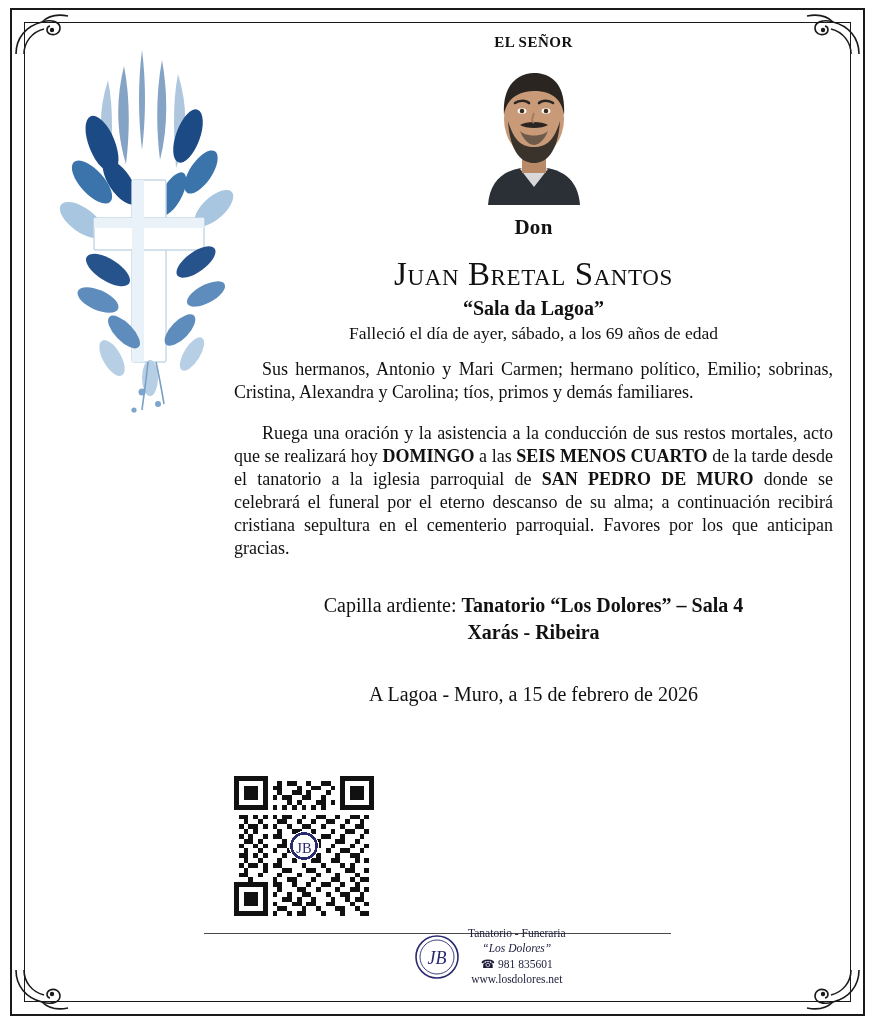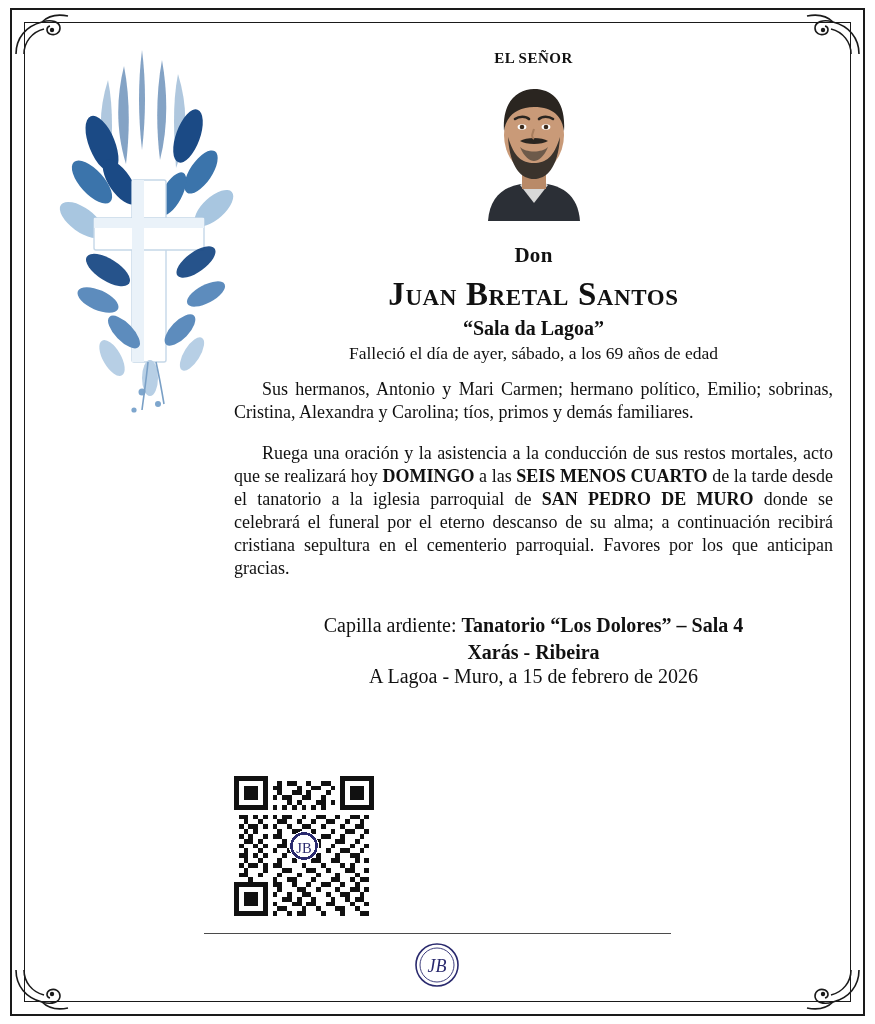--- a/index.html
+++ b/index.html
@@ -59,21 +59,21 @@
     width: 210px;
     height: 400px;
   }
   .artwork svg { width: 100%; height: 100%; display: block; }
 
   
   .main {
     position: absolute;
     left: 200px;
     right: 8px;
-    top: 16px;
+    top: 0;
     text-align: center;
   }
 
   .el-senor {
     font-size: 15px;
     font-weight: bold;
     letter-spacing: 0.5px;
     margin-top: 4px;
     margin-bottom: 6px;
     text-align: center;
@@ -84,28 +84,28 @@
     height: 148px;
     margin: 0 auto;
     position: relative;
     overflow: hidden;
   }
   .portrait svg { width: 100%; height: 100%; display: block; }
 
   .don {
     font-size: 21px;
     font-weight: bold;
-    margin-top: 22px;
+    margin-top: 10px;
     letter-spacing: 0.3px;
   }
   .name {
     font-size: 33px;
-    font-weight: bold;
+    font-weight: normal;
     letter-spacing: 0.6px;
-    margin-top: 8px;
+    margin-top: 16px;
     font-variant: small-caps;
     text-transform: capitalize;
   }
   .nickname {
     font-size: 20px;
     font-weight: bold;
     margin-top: 4px;
   }
   .died {
     font-size: 17.5px;
@@ -130,20 +130,21 @@
 
   .chapel {
     margin-top: 32px;
     font-size: 20px;
     line-height: 1.32;
   }
   .chapel .lead { font-weight: normal; }
   .chapel b { font-weight: bold; }
 
   .place-date {
+    margin-top: 38px;
     font-size: 20px;
   }
 
   
   .qr {
     position: absolute;
     left: 200px;
     bottom: 78px;
     width: 140px;
     height: 140px;
@@ -569,16 +570,22 @@
     <div class="footer-rule"></div>
 
     <div class="footer">
       <div class="footer-logo">
         <svg viewBox="0 0 46 46">
           <circle cx="23" cy="23" r="21" fill="none" stroke="#2a2a6e" stroke-width="1.6"></circle>
           <circle cx="23" cy="23" r="17" fill="none" stroke="#2a2a6e" stroke-width="0.9"></circle>
           <text x="23" y="30" font-size="18" text-anchor="middle" fill="#2a2a6e" font-family="Liberation Serif, serif" font-style="italic">JB</text>
         </svg>
       </div>
+      <div class="footer-text">
+        <div>Tanatorio - Funeraria</div>
+        <div class="it">“Los Dolores”</div>
+        <div>☎ 981 835601</div>
+        <div>www.losdolores.net</div>
+      </div>
     </div>
 
   </div>
 </div>
 
 </body></html>

